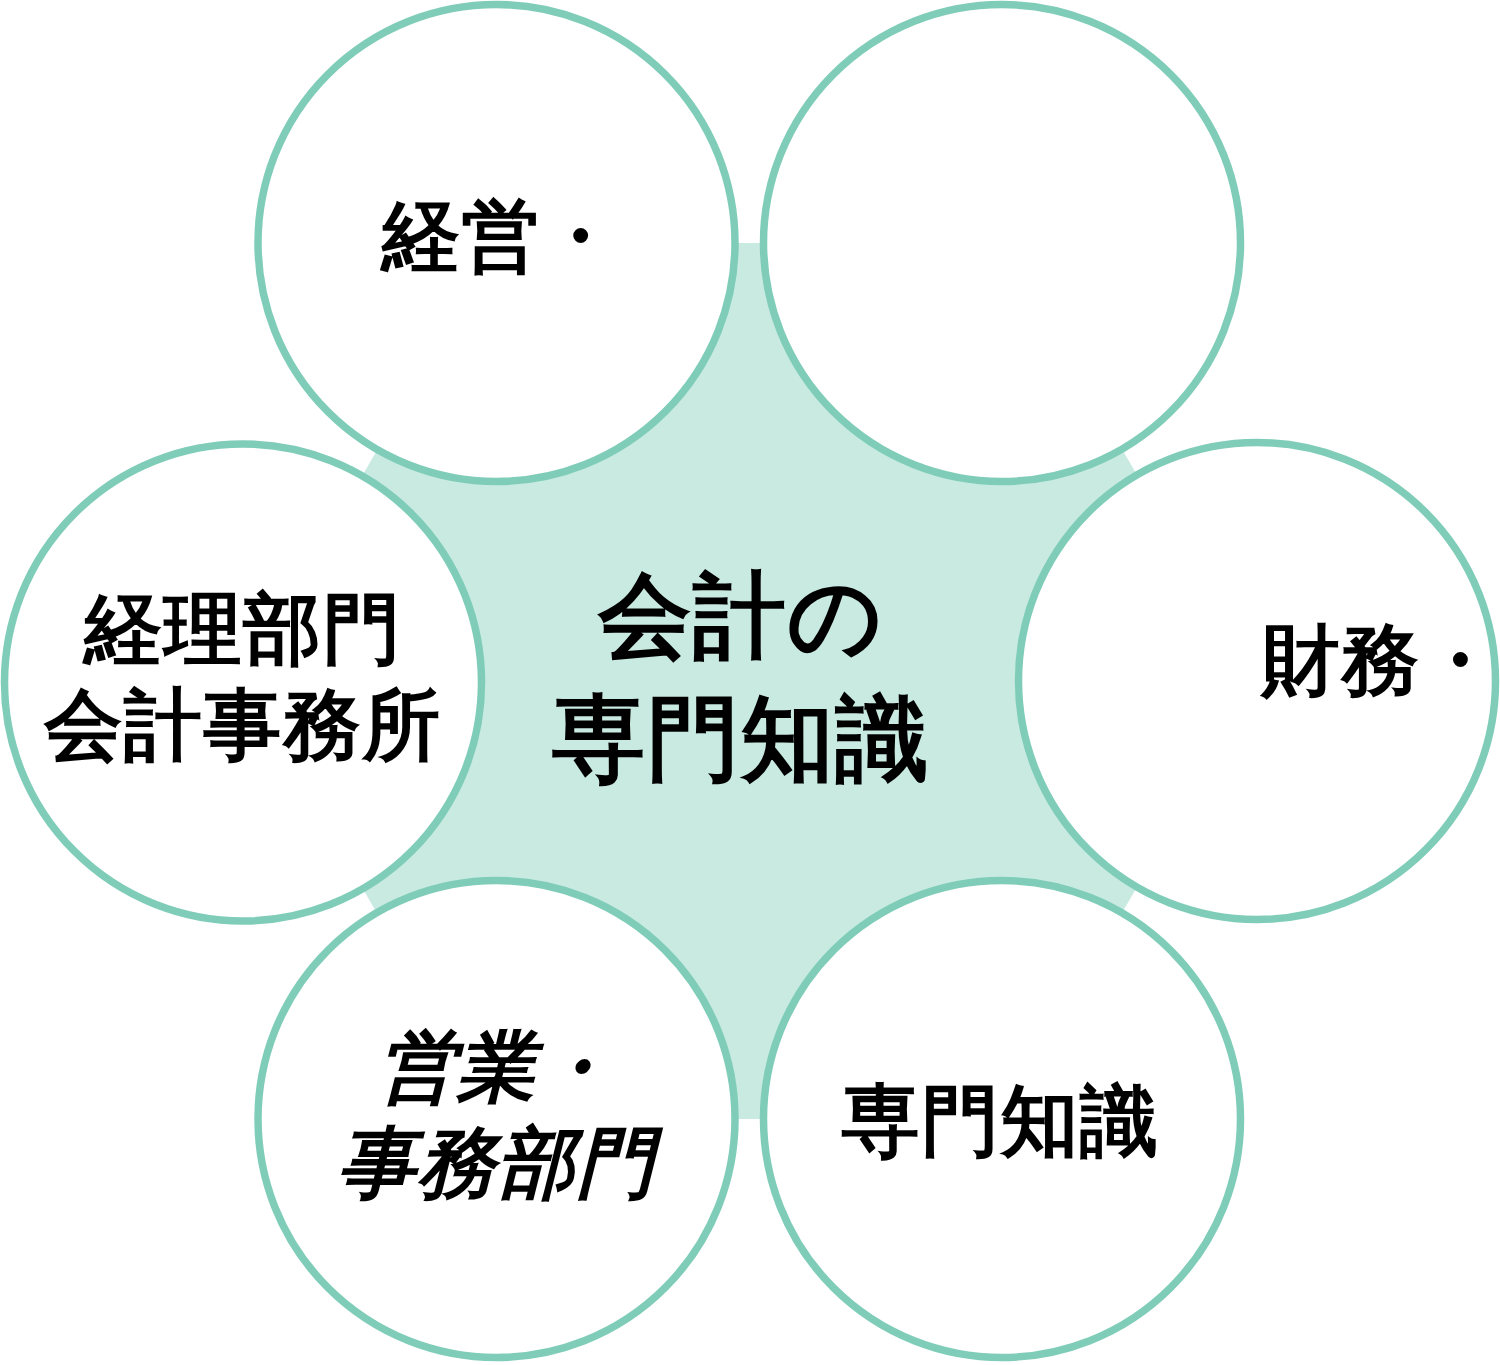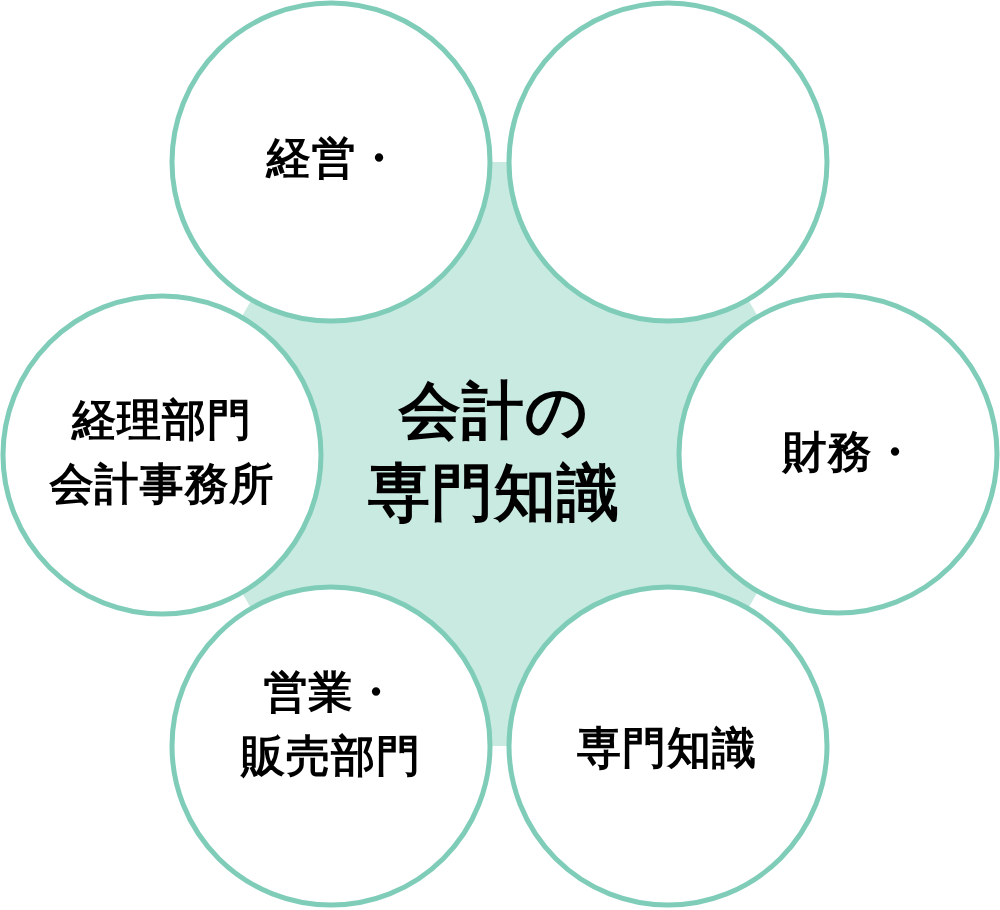--- a/index.html
+++ b/index.html
@@ -21,21 +21,21 @@
     width: 1000px;
     height: 910px;
   }
   .node-label {
     position: absolute;
     width: 300px;
     transform: translate(-50%, -50%);
     text-align: center;
     color: #000000;
     font-weight: bold;
-    font-size: 44px;
+    font-size: 52px;
     line-height: 64px;
     letter-spacing: 1px;
     white-space: nowrap;
   }
   .node-label span {
     display: block;
   }
   .center-label {
     position: absolute;
     width: 360px;
@@ -75,24 +75,24 @@
 </div>
 
 <div class="node-label" style="left:670px; top:158px;">
 </div>
 
 <div class="node-label" style="left:162px; top:452px;">
   <span>経理部門</span>
   <span>会計事務所</span>
 </div>
 
-<div class="node-label" style="left:850px; top:452px;">
+<div class="node-label" style="left:850px; top:441px;text-align:right;">
   <span>財務・</span>
 </div>
 
-<div class="node-label" style="left:331px; top:724px;">
+<div class="node-label" style="left:331px; top:744px;font-style:italic;">
   <span>営業・</span>
-  <span>販売部門</span>
+  <span>事務部門</span>
 </div>
 
 <div class="node-label" style="left:667px; top:748px;">
   <span>専門知識</span>
 </div>
 
 </body></html>

